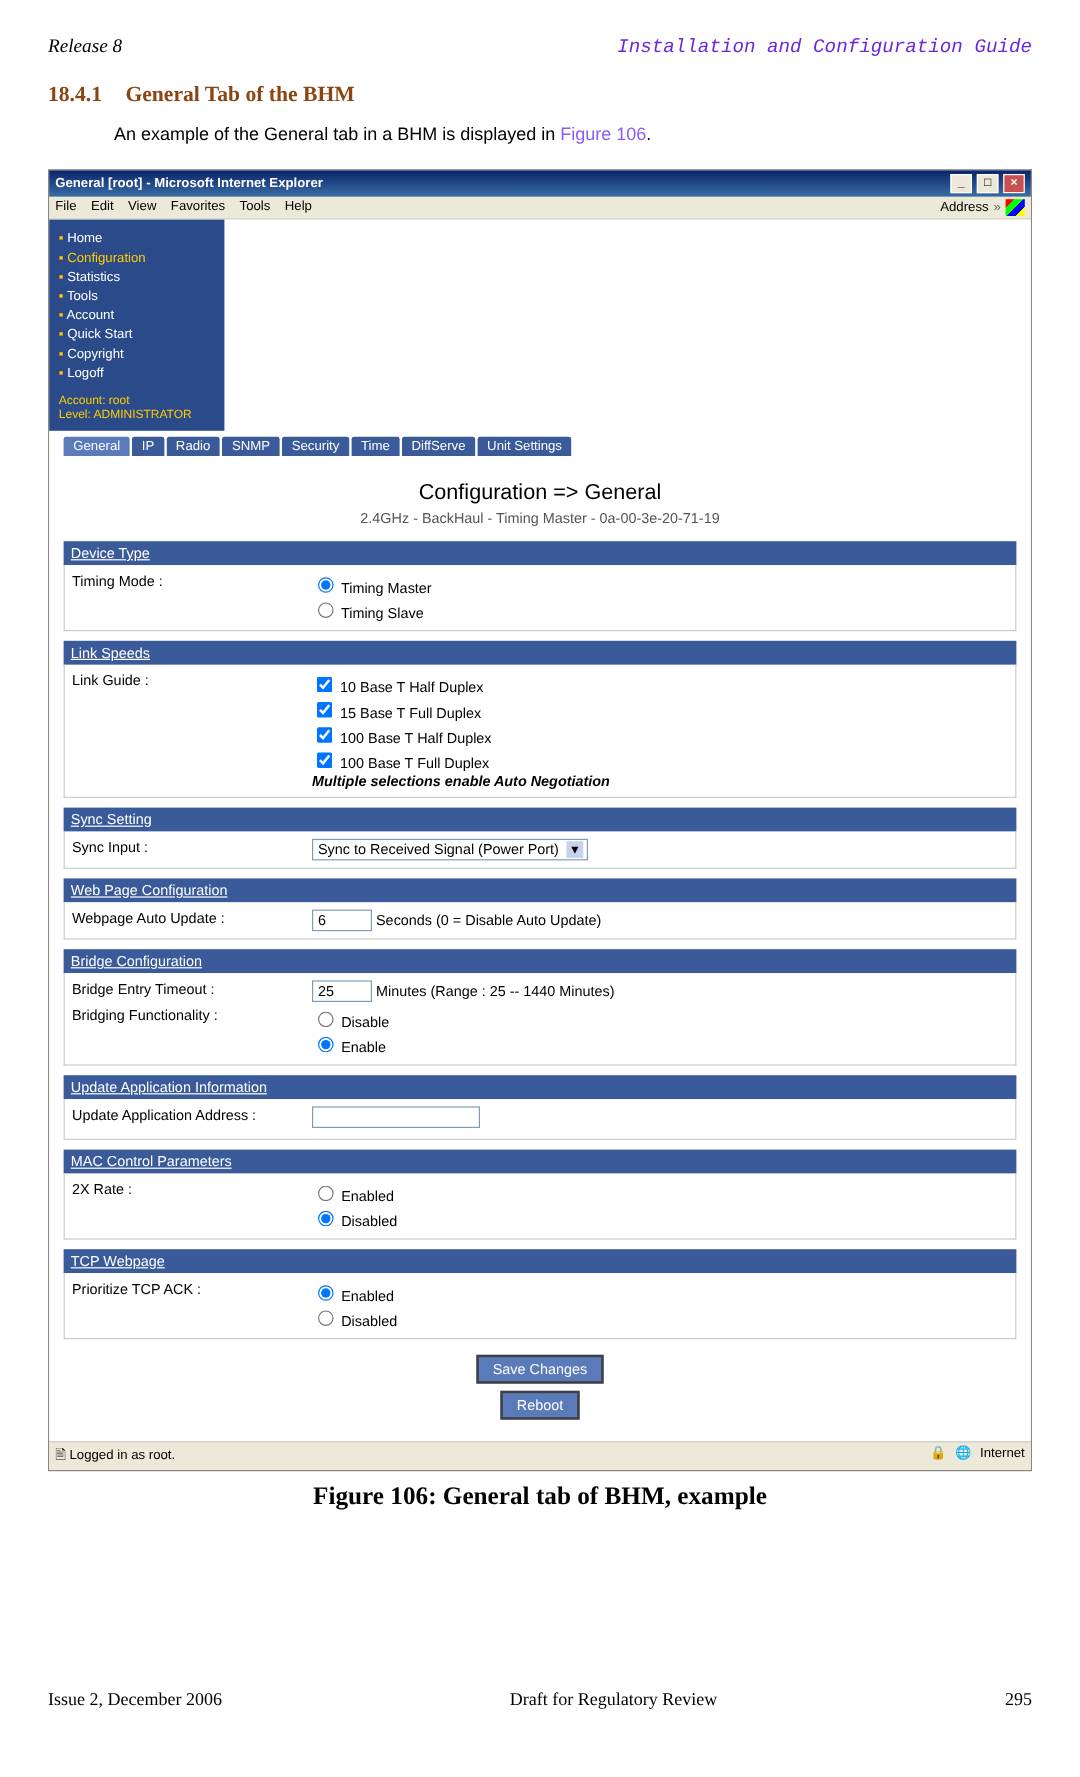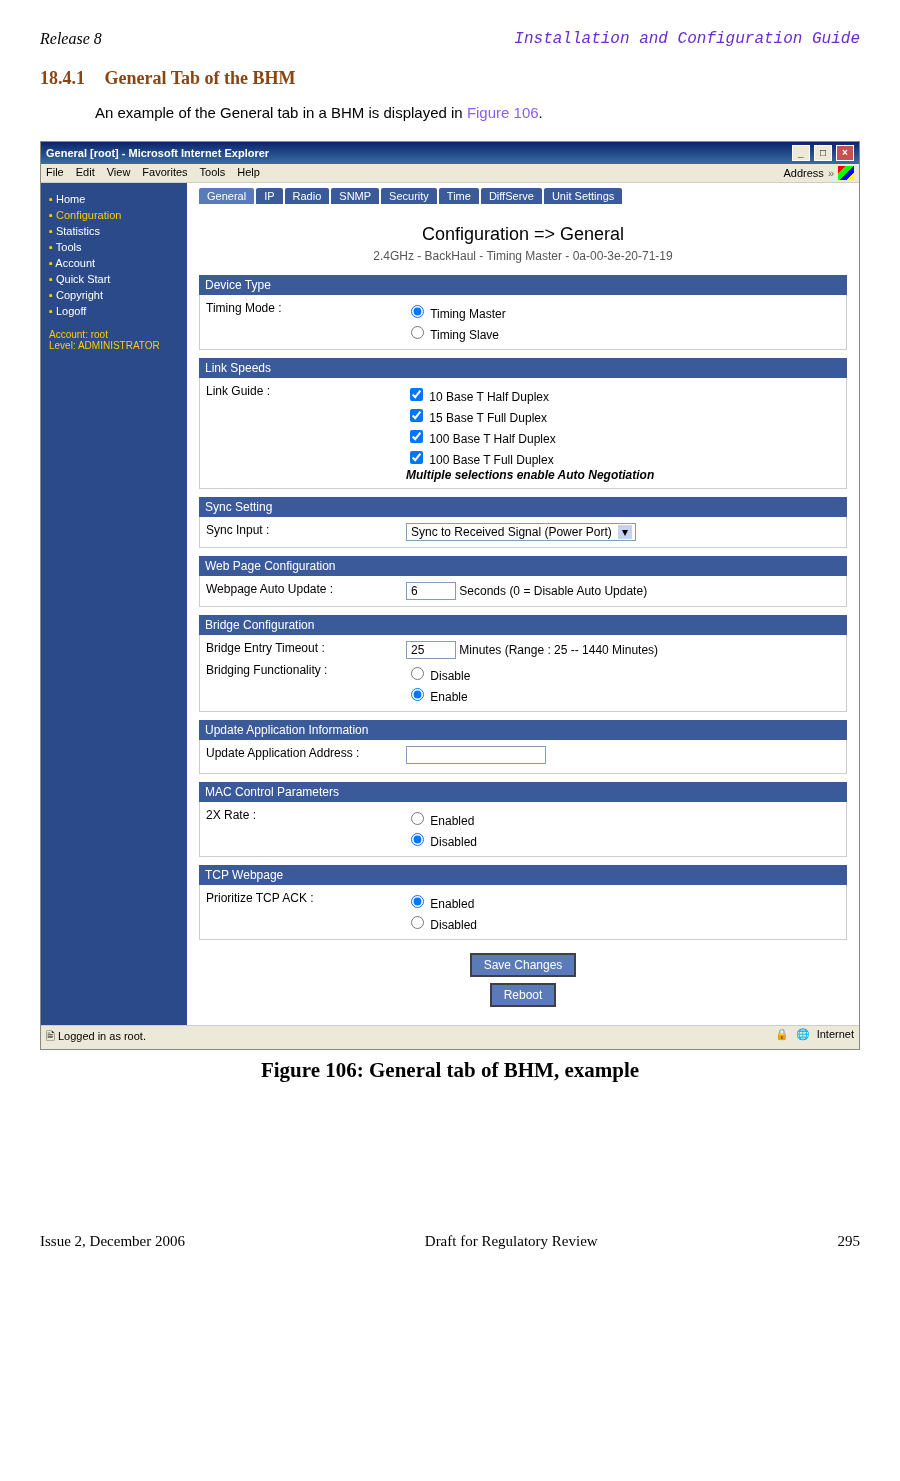--- a/index.html
+++ b/index.html
@@ -109,20 +109,21 @@
     }
     .browser-menubar .win-flag {
       width: 16px;
       height: 14px;
       background: linear-gradient(135deg, #f00 0 25%, #0f0 25% 50%, #00f 50% 75%, #ff0 75% 100%);
       display: inline-block;
     }
     .browser-body {
       display: flex;
       background: #fff;
+      flex-direction: column;
     }
     .sidebar {
       width: 130px;
       background: #2a4a8a;
       color: #fff;
       padding: 8px;
       font-size: 11px;
     }
     .sidebar ul {
       list-style: none;
@@ -176,20 +177,21 @@
       margin-bottom: 12px;
     }
     .section {
       margin-bottom: 8px;
     }
     .section-header {
       background: #3a5a9a;
       color: #fff;
       padding: 3px 6px;
       font-size: 12px;
+      text-decoration: underline;
     }
     .section-body {
       padding: 4px 6px;
       background: #fff;
       border: 1px solid #ccc;
       border-top: none;
       font-size: 12px;
     }
     .row {
       display: flex;

